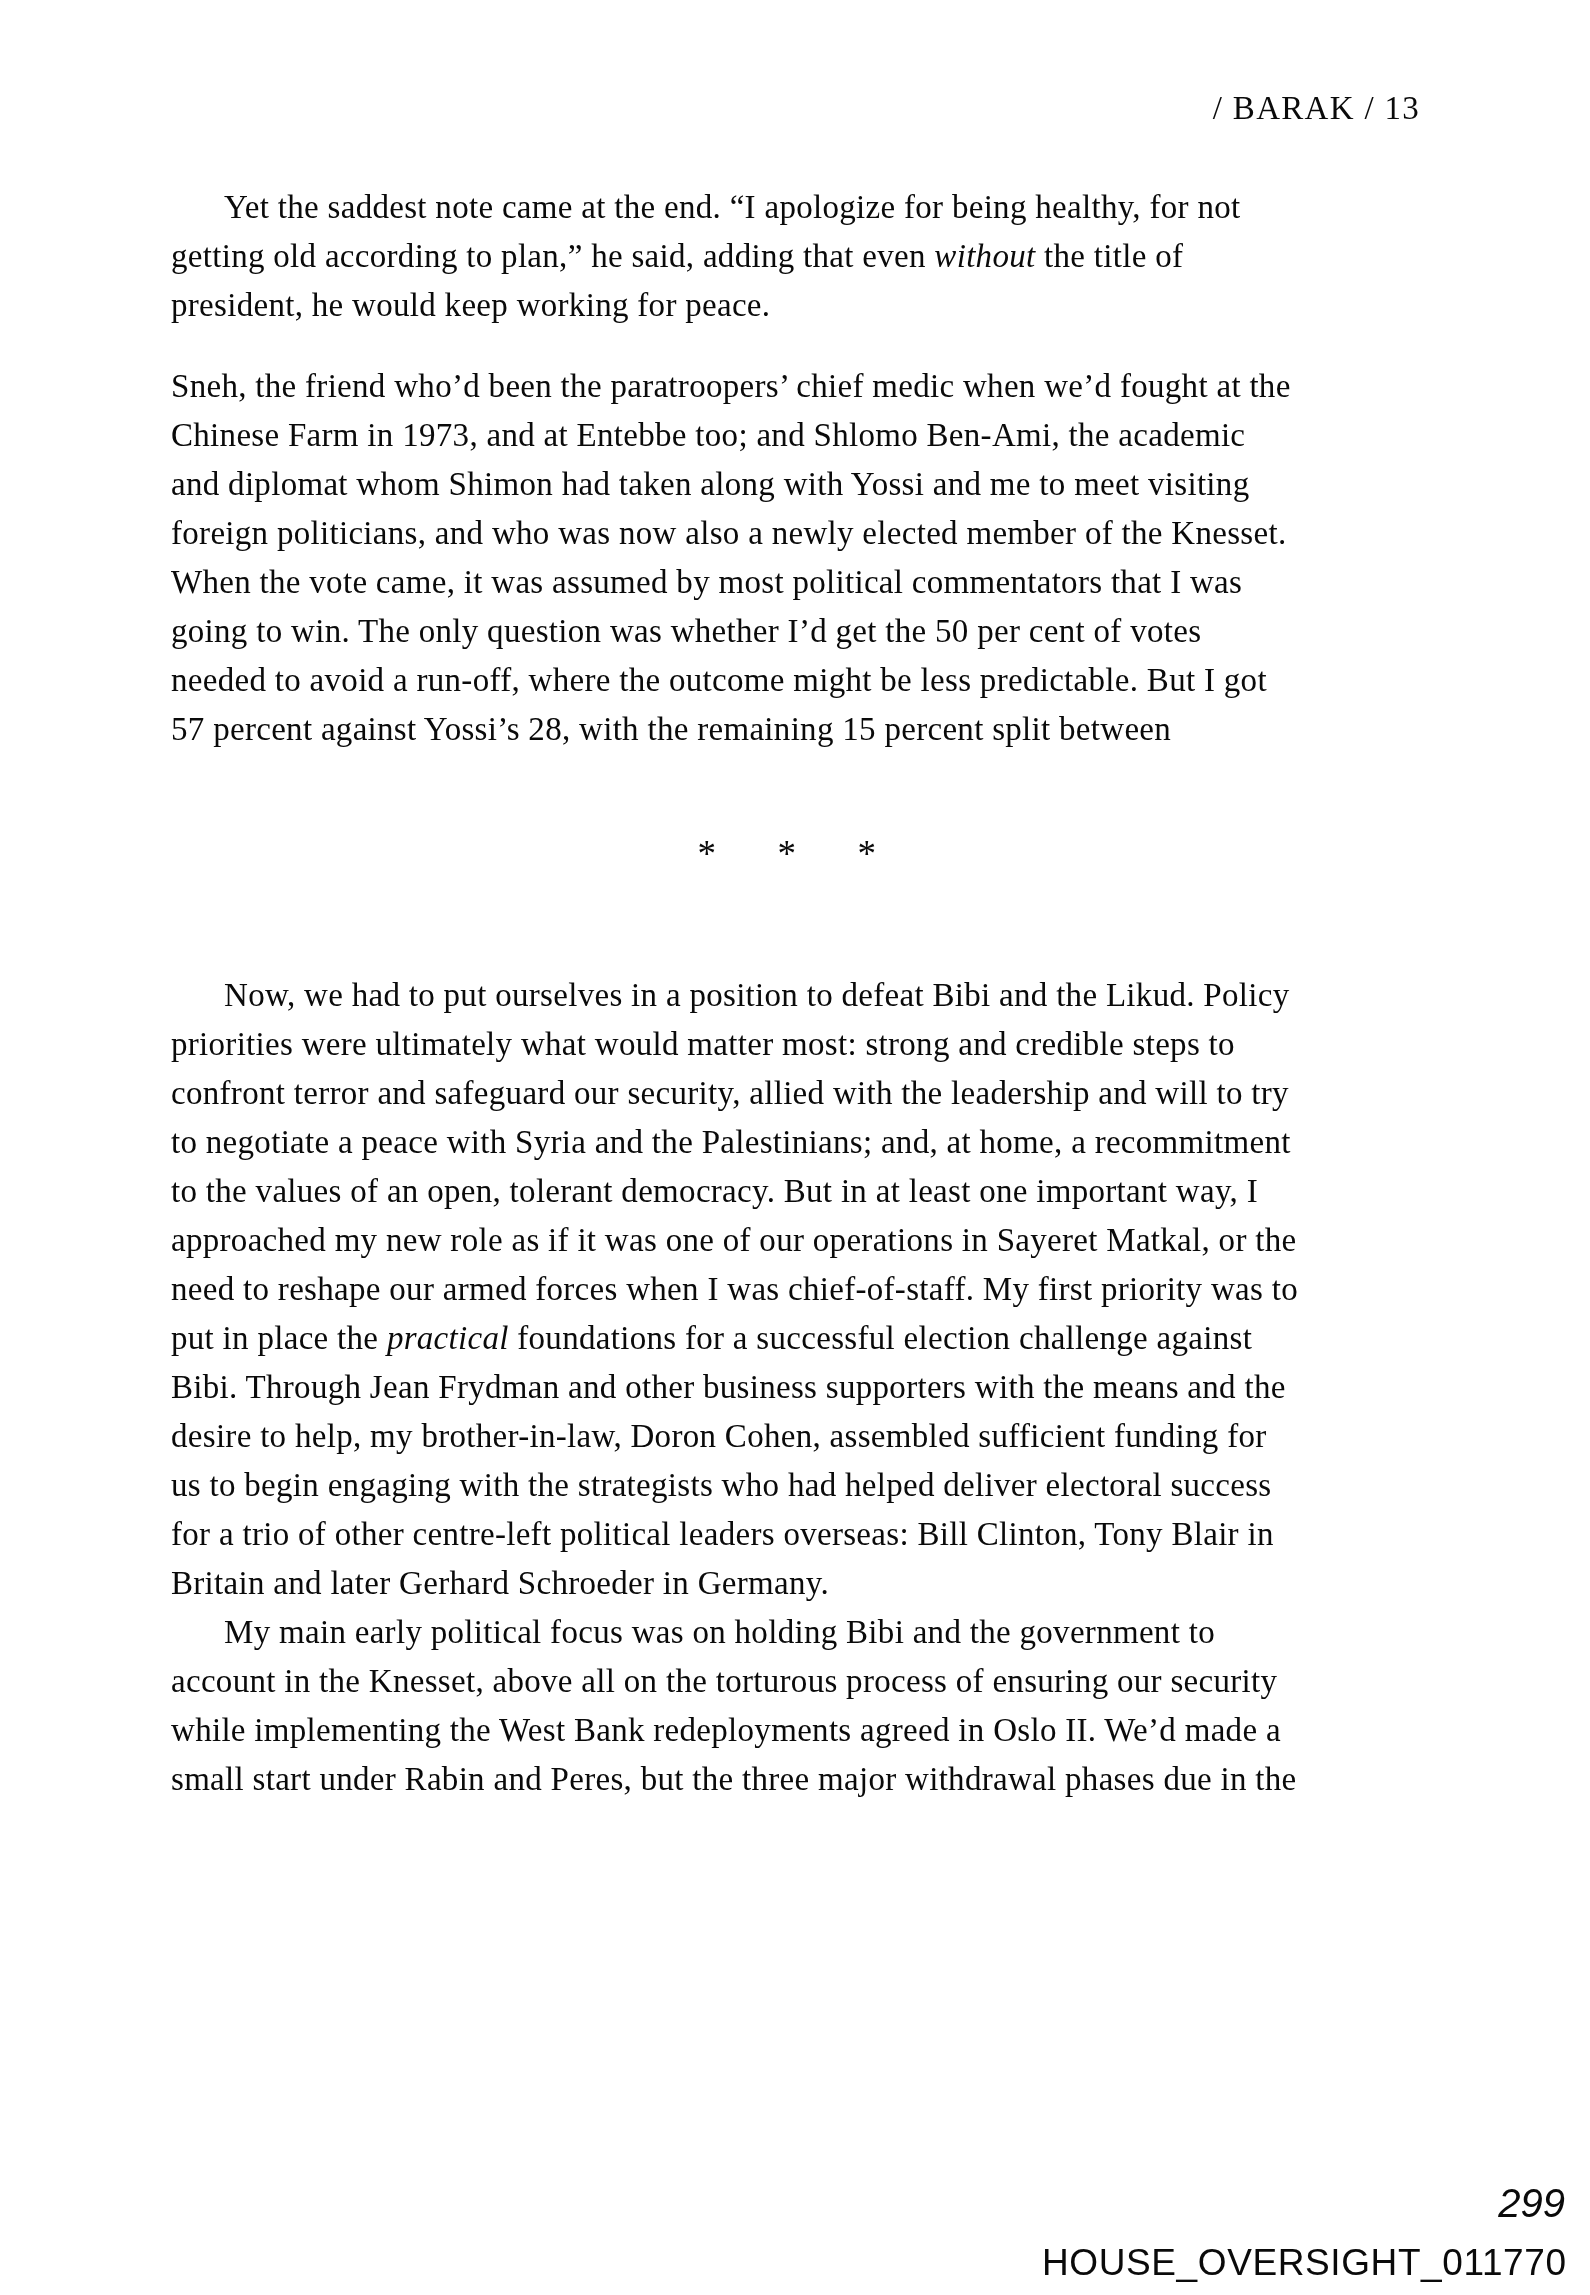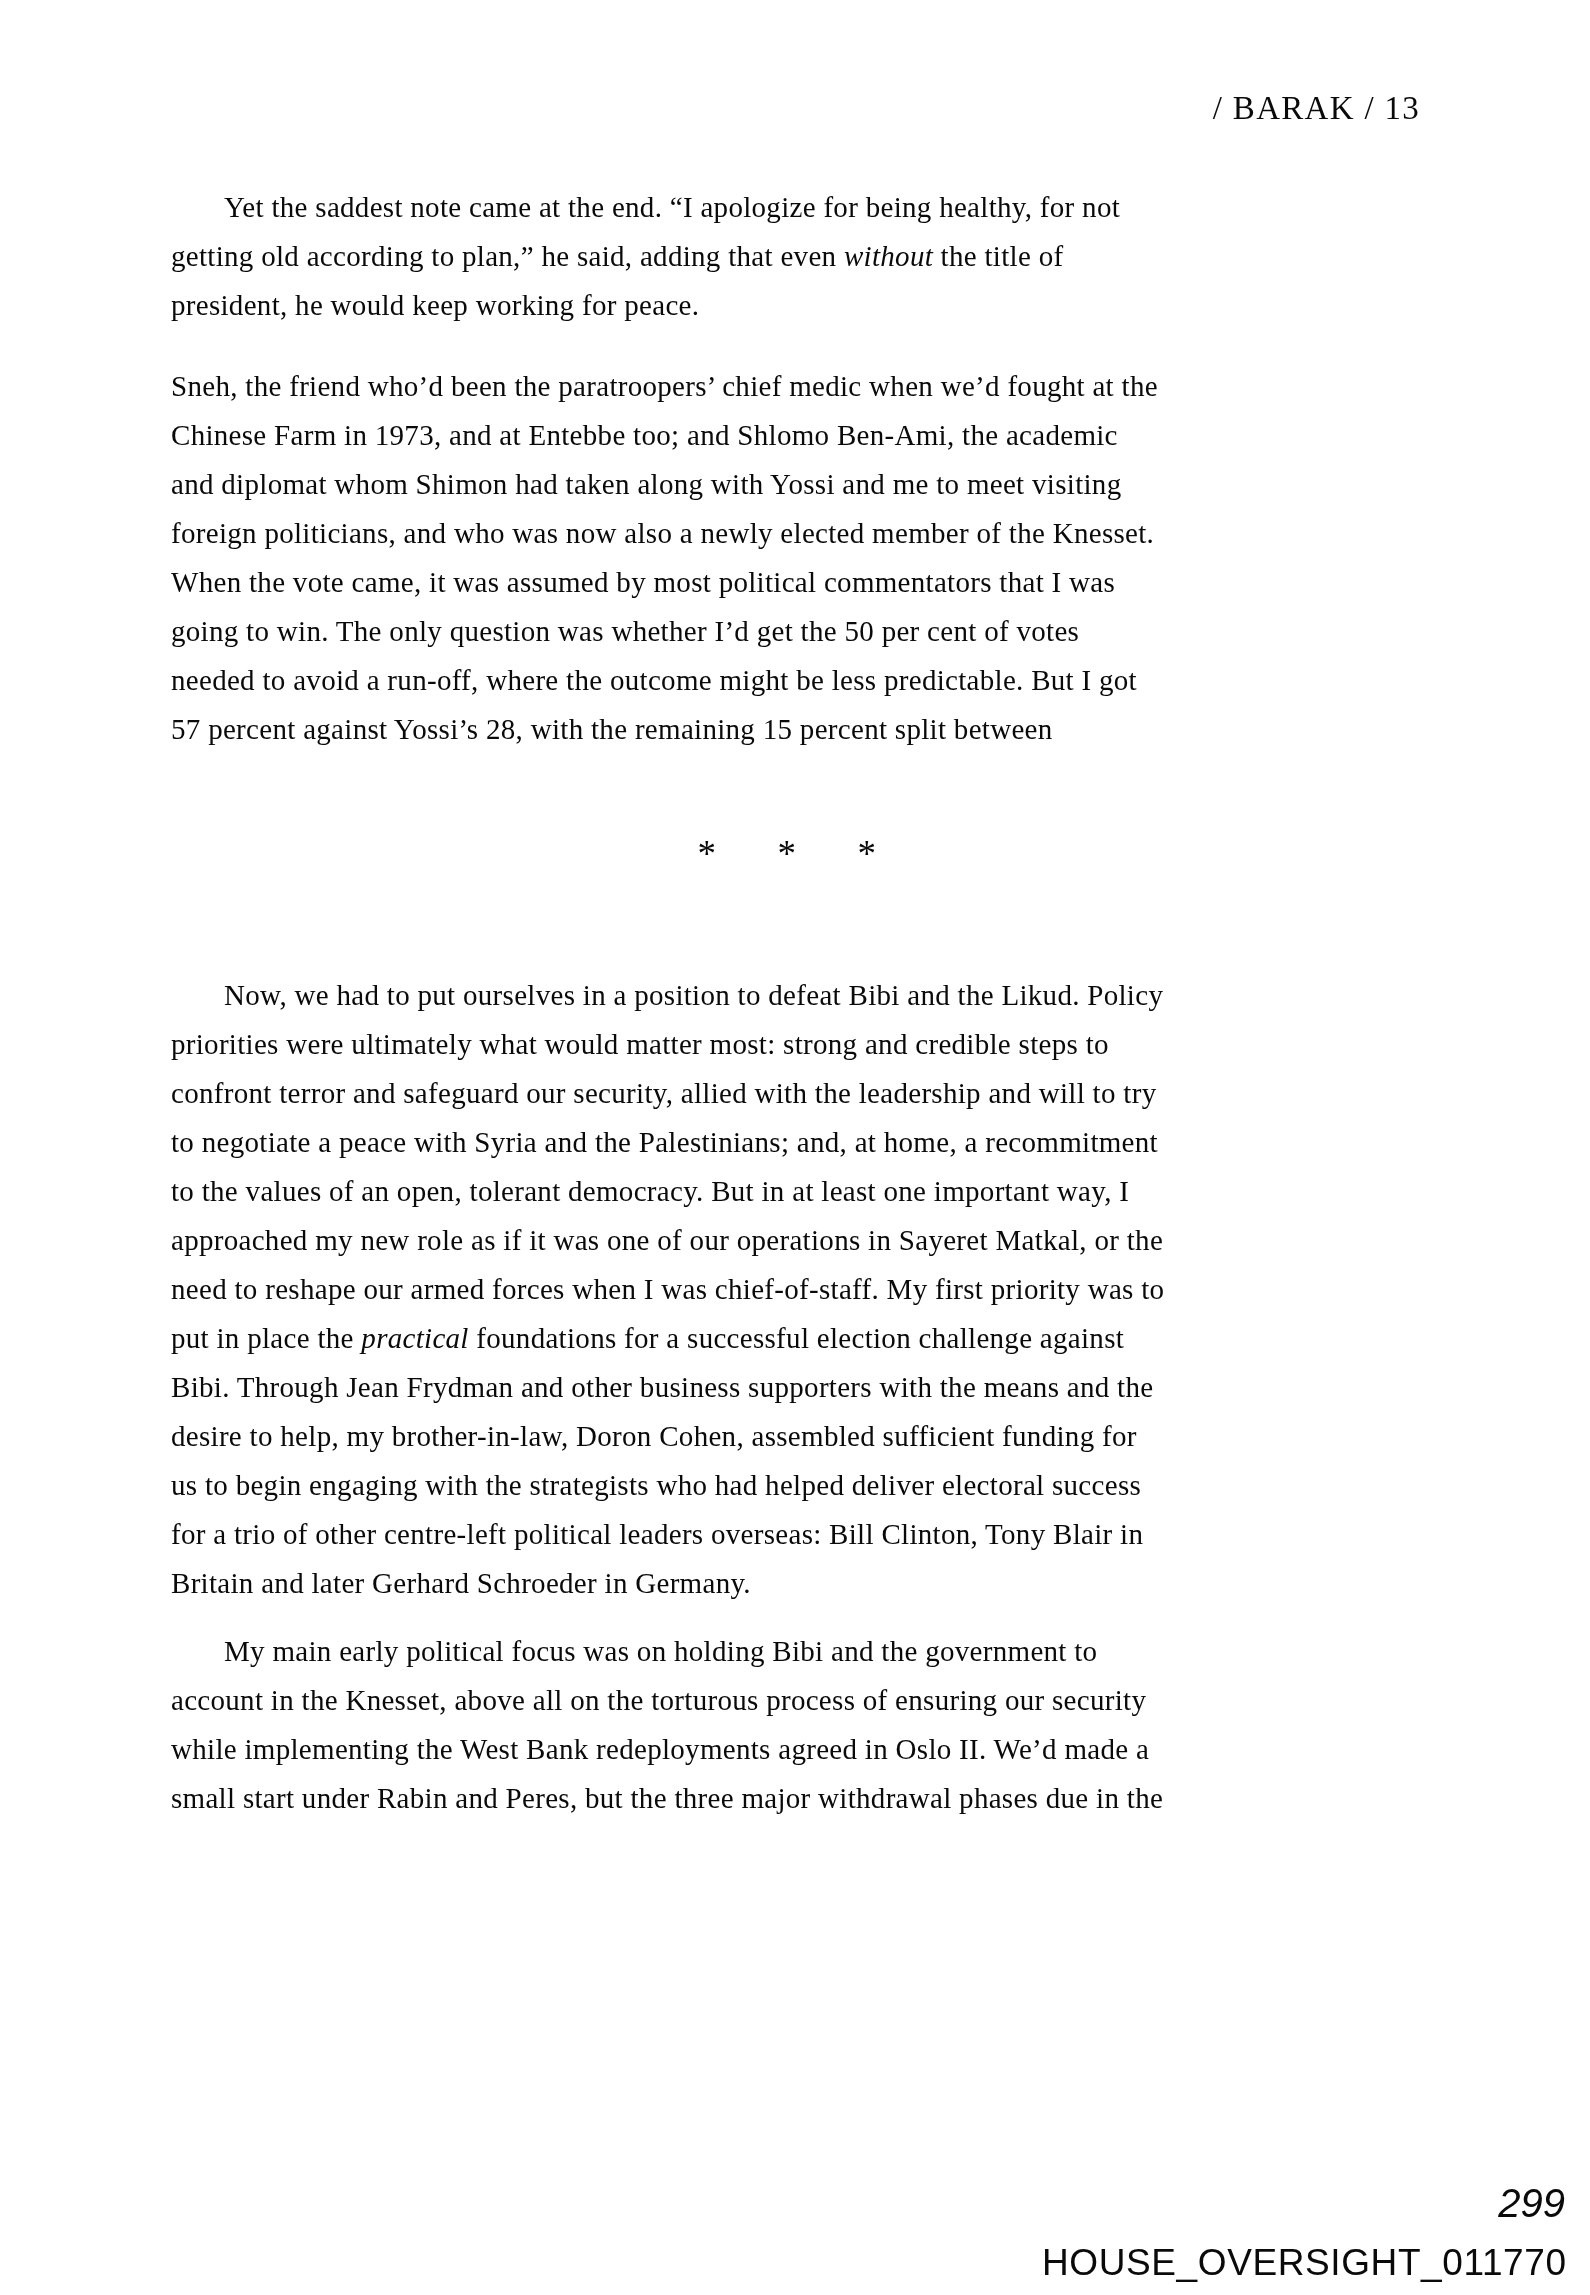--- a/index.html
+++ b/index.html
@@ -21,38 +21,38 @@
     white-space: nowrap;
   }
   .body-text {
     position: absolute;
     top: 183px;
     left: 171px;
     width: 1232px;
   }
   .paragraph { margin: 0; }
   .paragraph .line {
-    font-size: 29px;
+    font-size: 33px;
     line-height: 49px;
     white-space: nowrap;
     letter-spacing: 0.3px;
   }
   .paragraph .line.first { text-indent: 53px; }
   #para-1 { margin-top: 32px; }
   .section-separator {
     margin-top: 75px;
     height: 50px;
     line-height: 50px;
     text-align: center;
     font-size: 37px;
     word-spacing: 51px;
     letter-spacing: 0.6px;
   }
   #para-2 { margin-top: 92px; }
-  #para-3 { margin-top: 19px; }
+  #para-3 { }
   .page-number {
     position: absolute;
     top: 2181px;
     right: 26px;
     font-family: "Liberation Sans", sans-serif;
     font-size: 40px;
     font-style: italic;
   }
   .footer-id {
     position: absolute;

